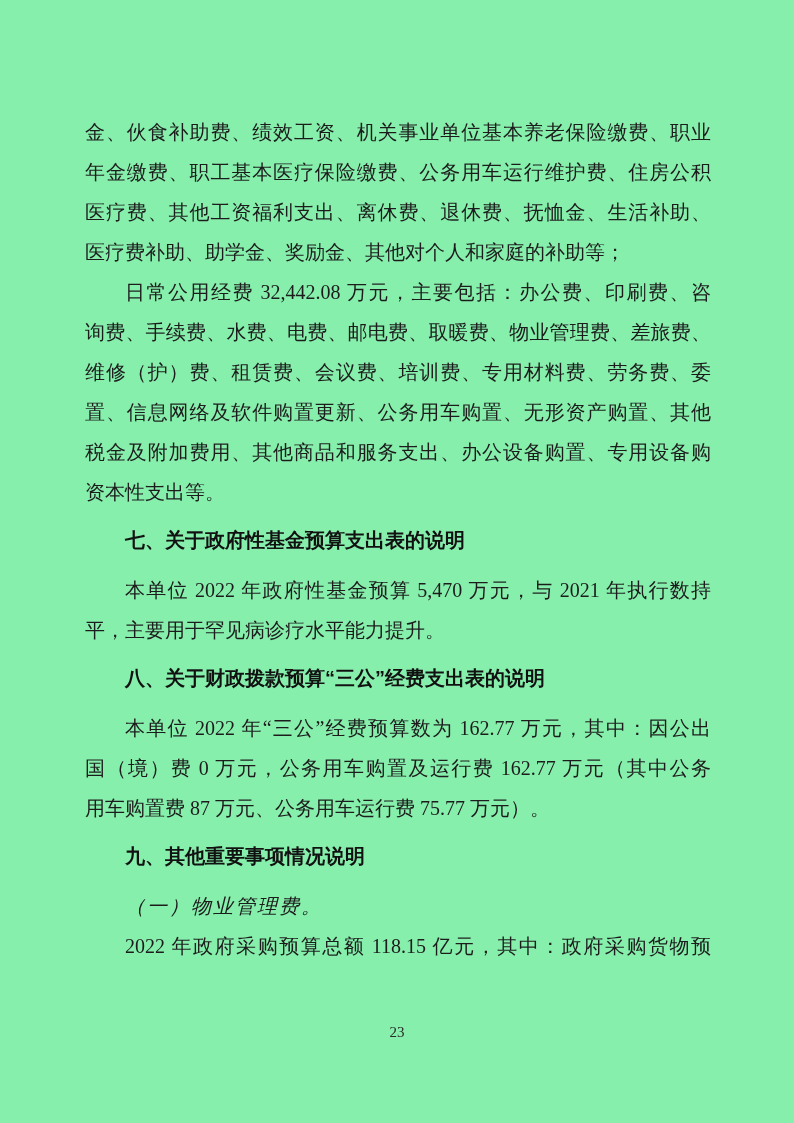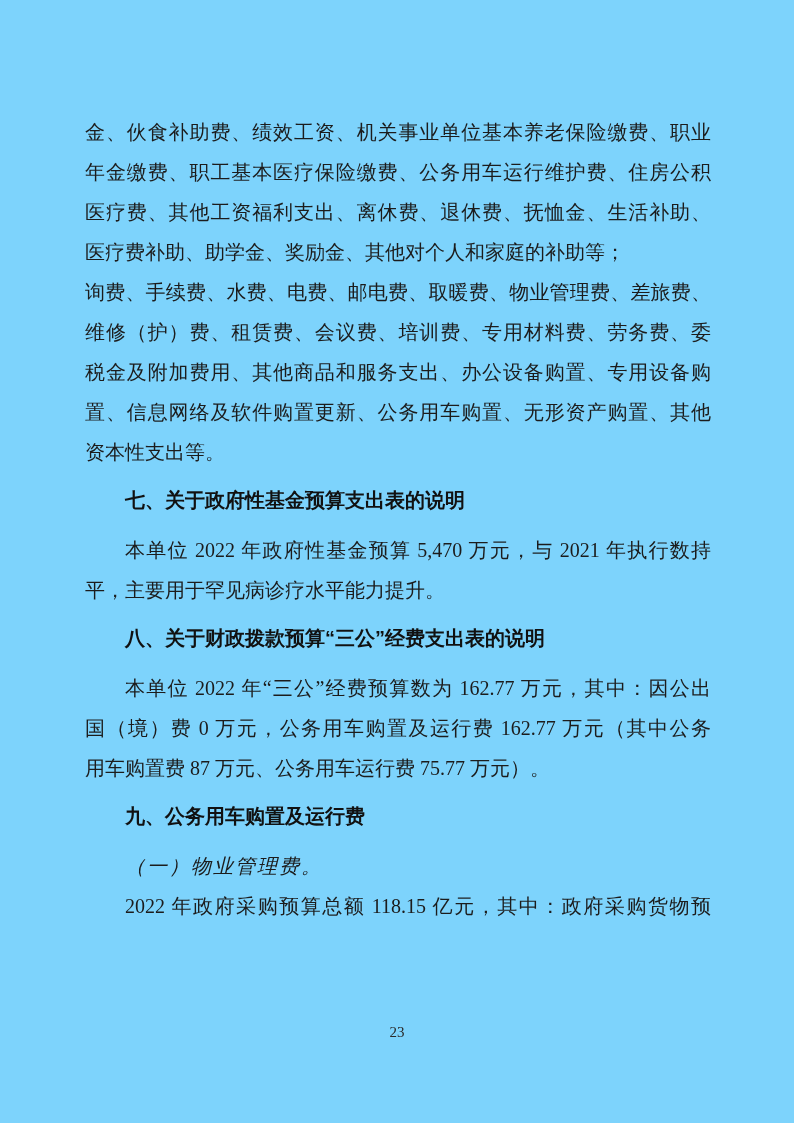--- a/index.html
+++ b/index.html
@@ -56,36 +56,37 @@
     text-align: center;
     font-size: 15px;
     line-height: 20px;
     color: #2a2a2a;
     font-family: "Liberation Serif", "DejaVu Serif", serif;
   }
 </style>
 </head>
 <body>
 
-<div class="page" style="background: #7dd3fc;">
+<div class="page" style="background: #86efac;">
   <div class="content" id="document-content">
       <div class="line body fill">金、伙食补助费、绩效工资、机关事业单位基本养老保险缴费、职业</div>
       <div class="line body fill">年金缴费、职工基本医疗保险缴费、公务用车运行维护费、住房公积金、</div>
       <div class="line body fill">医疗费、其他工资福利支出、离休费、退休费、抚恤金、生活补助、</div>
       <div class="line body">医疗费补助、助学金、奖励金、其他对个人和家庭的补助等；</div>
+      <div class="line body indent fill">日常公用经费 32,442.08 万元，主要包括：办公费、印刷费、咨</div>
       <div class="line body fill">询费、手续费、水费、电费、邮电费、取暖费、物业管理费、差旅费、</div>
       <div class="line body fill">维修（护）费、租赁费、会议费、培训费、专用材料费、劳务费、委</div>
+      <div class="line body fill">置、信息网络及软件购置更新、公务用车购置、无形资产购置、其他</div>
       <div class="line body fill">税金及附加费用、其他商品和服务支出、办公设备购置、专用设备购</div>
-      <div class="line body fill">置、信息网络及软件购置更新、公务用车购置、无形资产购置、其他</div>
       <div class="line body">资本性支出等。</div>
       <div class="line heading indent">七、关于政府性基金预算支出表的说明</div>
       <div class="line body indent fill">本单位 2022 年政府性基金预算 5,470 万元，与 2021 年执行数持</div>
       <div class="line body">平，主要用于罕见病诊疗水平能力提升。</div>
       <div class="line heading indent">八、关于财政拨款预算“三公”经费支出表的说明</div>
       <div class="line body indent fill">本单位 2022 年“三公”经费预算数为 162.77 万元，其中：因公出</div>
       <div class="line body fill">国（境）费 0 万元，公务用车购置及运行费 162.77 万元（其中公务</div>
       <div class="line body">用车购置费 87 万元、公务用车运行费 75.77 万元）。</div>
-      <div class="line heading indent">九、公务用车购置及运行费</div>
+      <div class="line heading indent">九、其他重要事项情况说明</div>
       <div class="line kaiti indent">（一）物业管理费。</div>
       <div class="line body indent fill">2022 年政府采购预算总额 118.15 亿元，其中：政府采购货物预</div>
     </div>
   <div class="footer">23</div>
 </div>
 
 </body></html>

